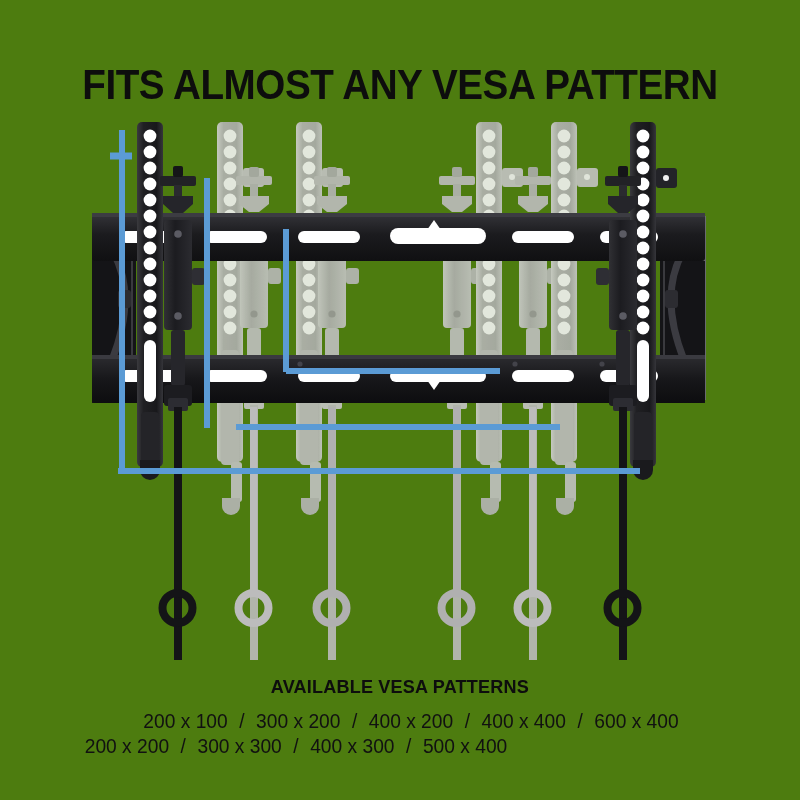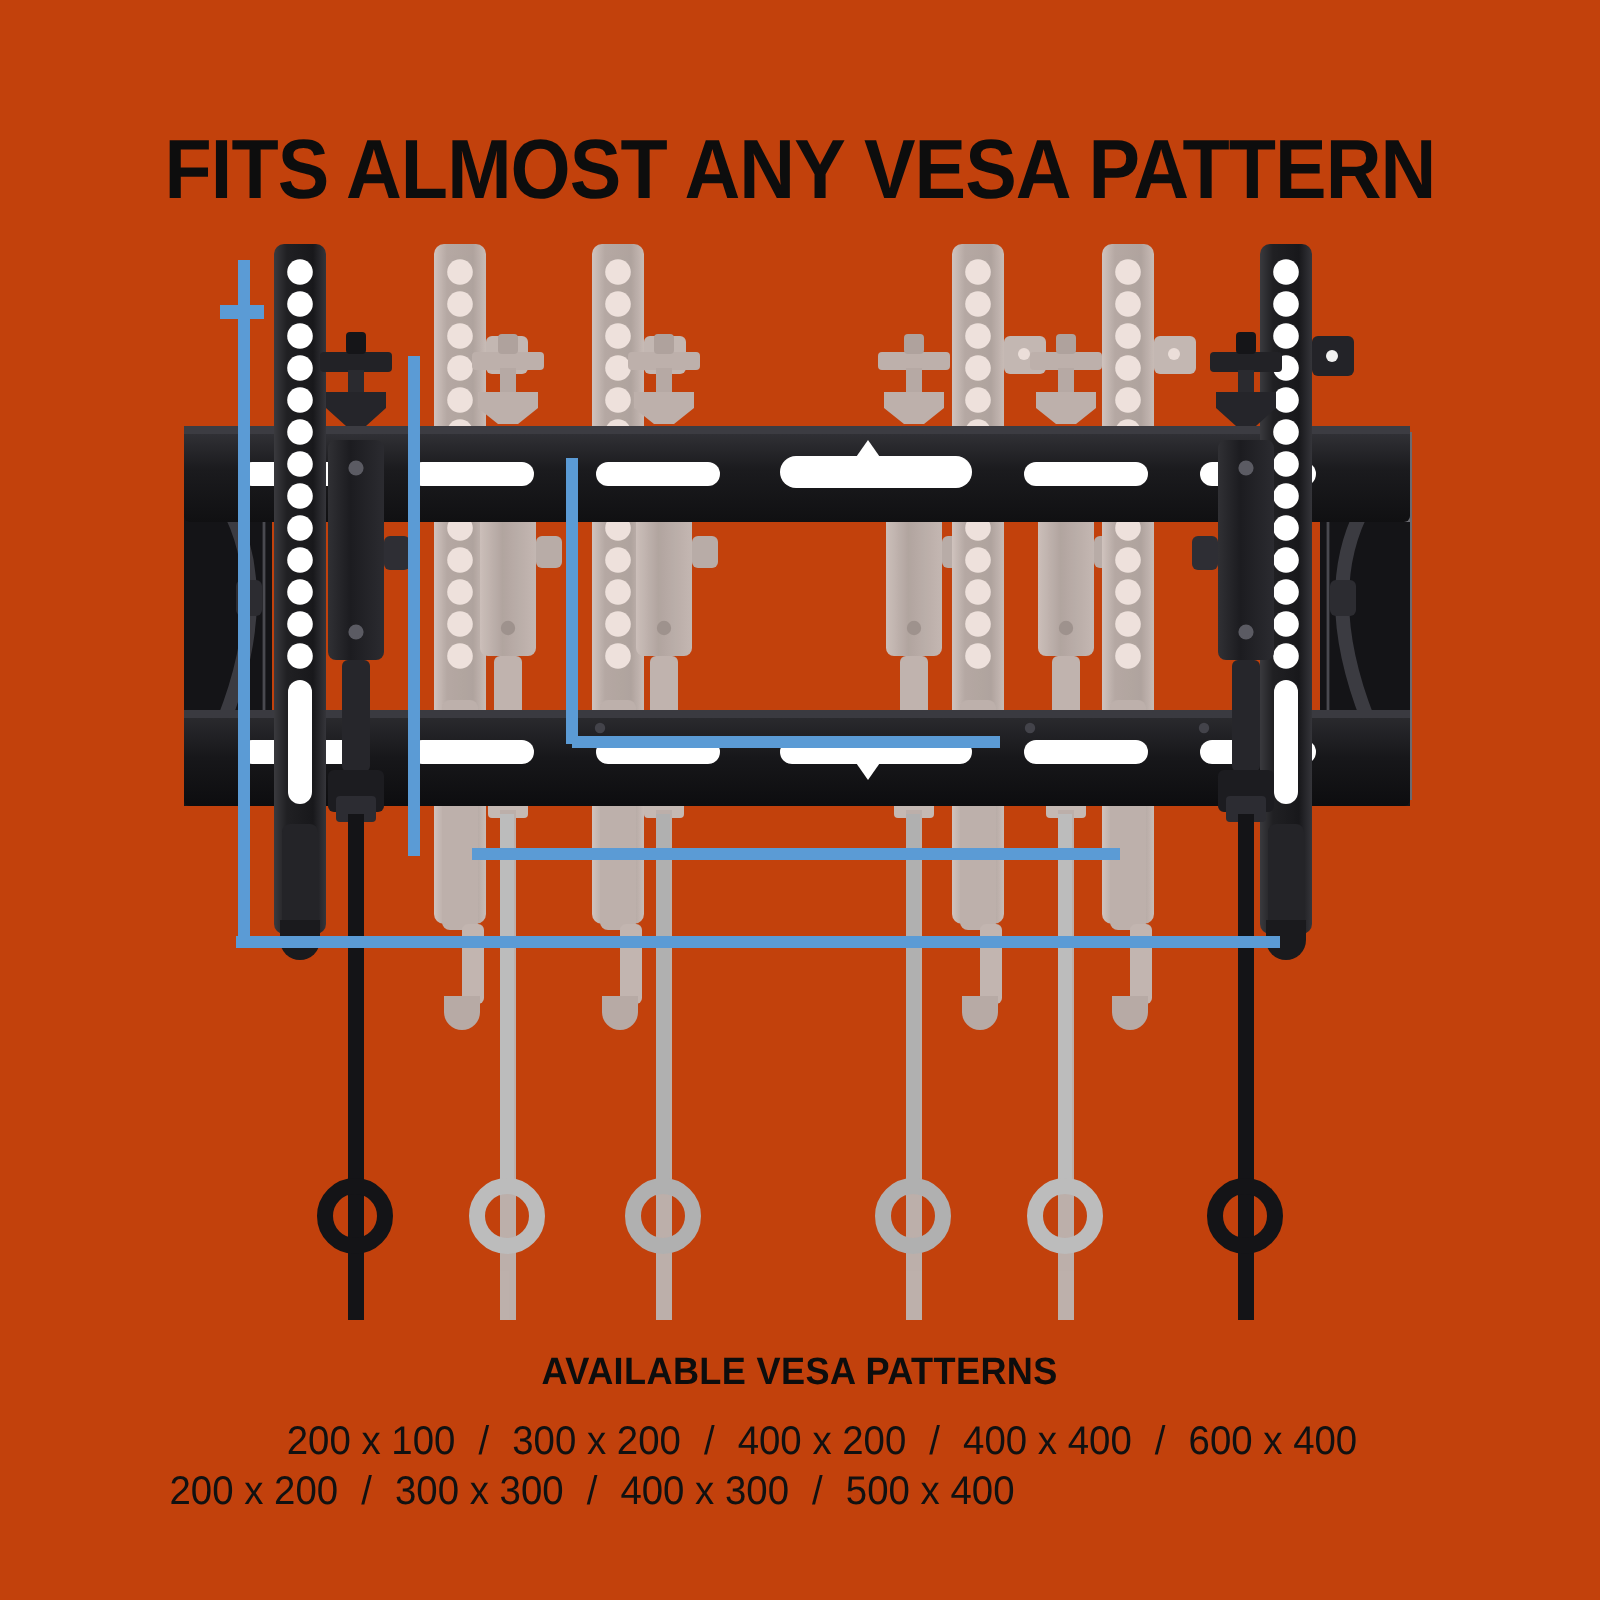--- a/index.html
+++ b/index.html
@@ -12,21 +12,21 @@
     height: 800px;
     font-family: "Liberation Sans", sans-serif;
     color: #111111;
     overflow: hidden;
     position: relative;
   }
   .page {
     position: relative;
     width: 800px;
     height: 800px;
-    background: #c2410c;
+    background: #4d7c0f;
   }
 
   
   .headline {
     position: absolute;
     left: 0;
     top: 36px;
     width: 800px;
     text-align: center;
     font-family: "Liberation Sans Narrow", "Liberation Sans", sans-serif;

